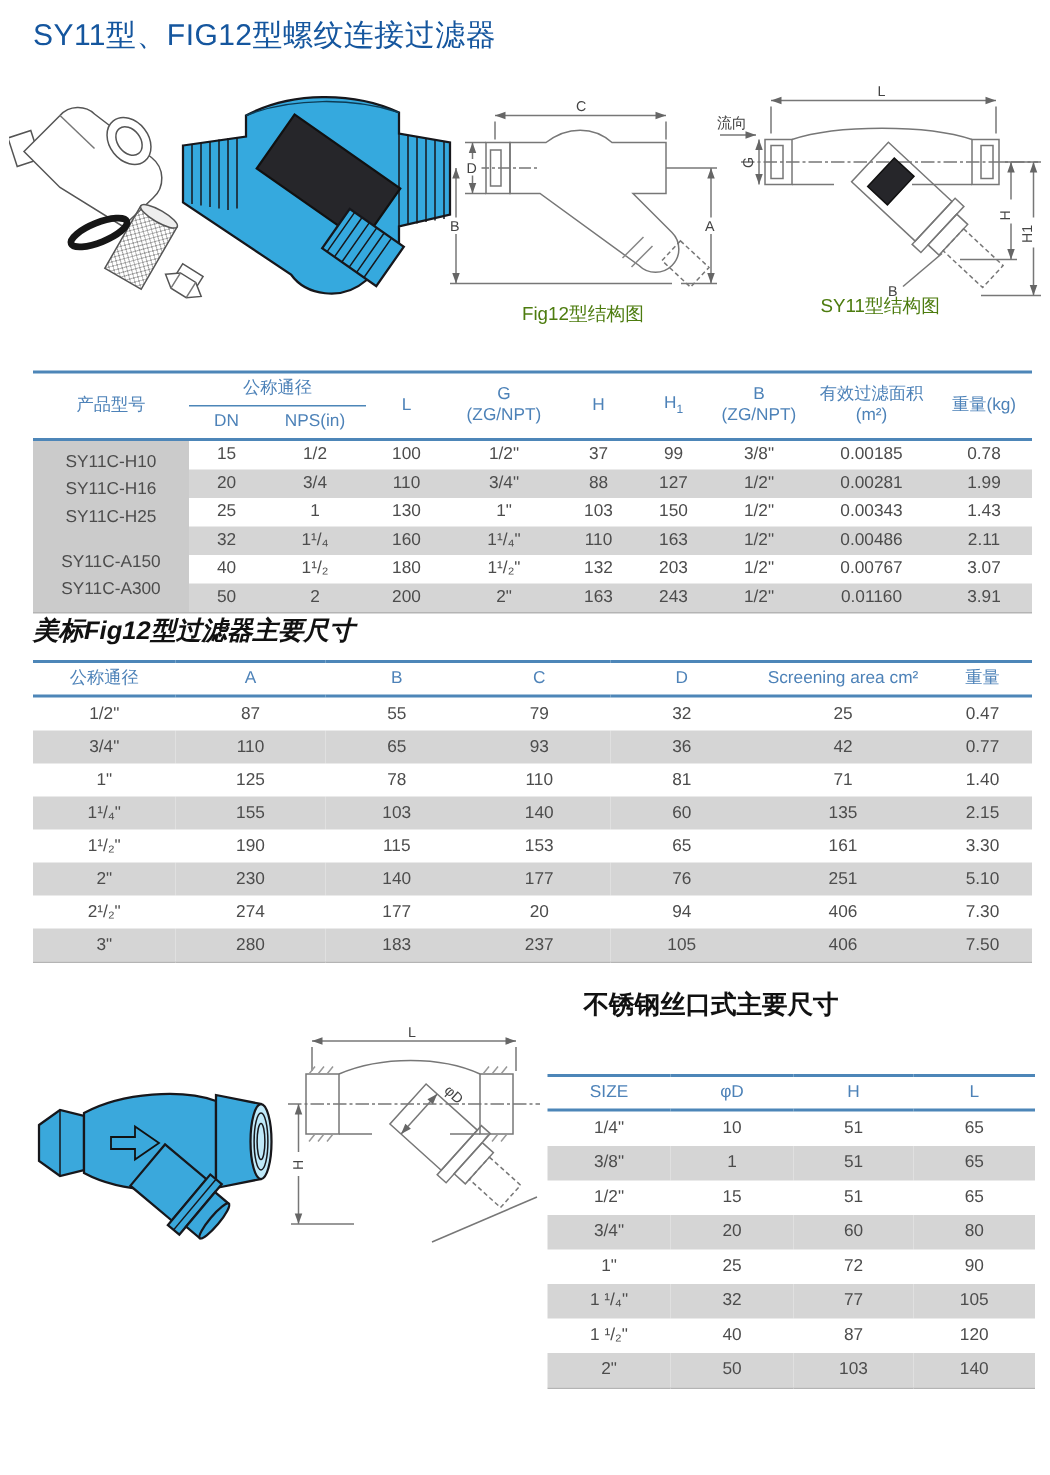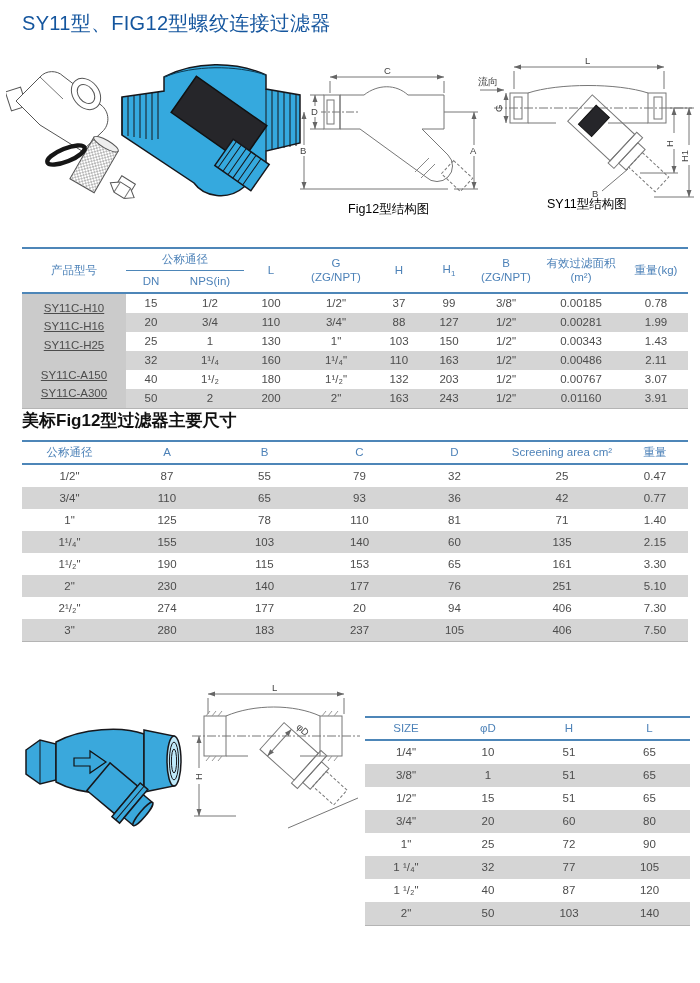--- a/index.html
+++ b/index.html
@@ -3,39 +3,39 @@
 <meta charset="utf-8">
 <style>
   html,body{margin:0;padding:0;background:#ffffff;}
   .page{position:relative;width:700px;height:983px;background:#fff;overflow:hidden;
         font-family:"Liberation Sans","DejaVu Sans",sans-serif;}
   .page-title{margin:0;padding:10px 0 0 22px;font-size:20px;font-weight:normal;
               color:#15569e;letter-spacing:.3px;}
   
   .figures{position:relative;height:182px;margin-top:20px;}
   .figures svg{position:absolute;}
-  .caption{position:absolute;font-size:12.5px;color:#000000;}
+  .caption{position:absolute;font-size:12.5px;color:#4d7c0f;}
   .cap-fig12{left:348px;top:144px;}
   .cap-sy11{left:547px;top:139px;}
   
   h2.sec{margin:0 0 0 22px;font-size:17px;font-weight:bold;color:#111;}
   
   table.dim{border-collapse:collapse;table-layout:fixed;width:666px;margin:8px 0 0 22px;
             border-top:2px solid #4d86b8;border-bottom:1px solid #b4b4b4;}
   .dim thead{border-bottom:2px solid #4d86b8;}
   .dim thead th{color:#4d82b8;font-weight:normal;font-size:11.5px;line-height:1.3;
                 padding:3px 2px;text-align:center;}
   .dim thead th.grp{border-bottom:1px solid #4d86b8;}
   .dim td{font-size:11.5px;color:#4c4c4c;text-align:center;padding:3.5px 2px;}
   .dim tbody tr:nth-child(even){background:#d5d5d5;}
   #t1 td.model-cell{background:#cbcbcb;vertical-align:middle;padding:0;}
-  .model-cell div{font-size:11.5px;color:#4c4c4c;line-height:1.6;text-decoration:underline;}
+  .model-cell div{font-size:11.5px;color:#4c4c4c;line-height:1.6;}
   .mgap{height:12px;}
   sub{font-size:8px;}
-  .sp2{margin-top:30px;}
+  .sp2{margin-top:30px;font-style:italic;}
   #t2 td{padding:5px 2px;}
   
   .bottom{position:relative;height:256px;margin-top:14px;}
   .bottom svg{position:absolute;}
   .sec3{position:absolute;left:367px;top:2px;margin:0;}
   .t3wrap{position:absolute;left:365px;top:28px;margin-top:32px;}
   #t3{width:325px;margin:0;border-top:2px solid #4d86b8;}
   #t3 td{padding:5.5px 2px;}
   svg text{font-family:"Liberation Sans","DejaVu Sans",sans-serif;}
   .dimtxt{font-size:9.5px;fill:#444;}
@@ -431,20 +431,21 @@
         <path d="M7,52 L4.5,59 L9.5,59 Z M7,132 L4.5,125 L9.5,125 Z" fill="#666" stroke="none"></path>
         <line x1="2" y1="132" x2="44" y2="132"></line>
         <line x1="96" y1="144" x2="166" y2="114"></line>
         <rect x="0" y="84" width="13" height="16" fill="#fff" stroke="none"></rect>
       </g>
       <text class="dimtxt" x="80" y="7">L</text>
       <text class="dimtxt" transform="rotate(-90 7 92)" x="3" y="95">H</text>
       <text class="dimtxt" transform="rotate(42 80 52)" x="92" y="30">φD</text>
     </svg>
 
+    <h2 class="sec sec3">不锈钢丝口式主要尺寸</h2>
     <div class="t3wrap">
       <table class="dim" id="t3">
         <colgroup>
           <col style="width:82px">
             <col style="width:82px">
             <col style="width:80px">
             <col style="width:81px">
         </colgroup>
         <thead>
           <tr>

